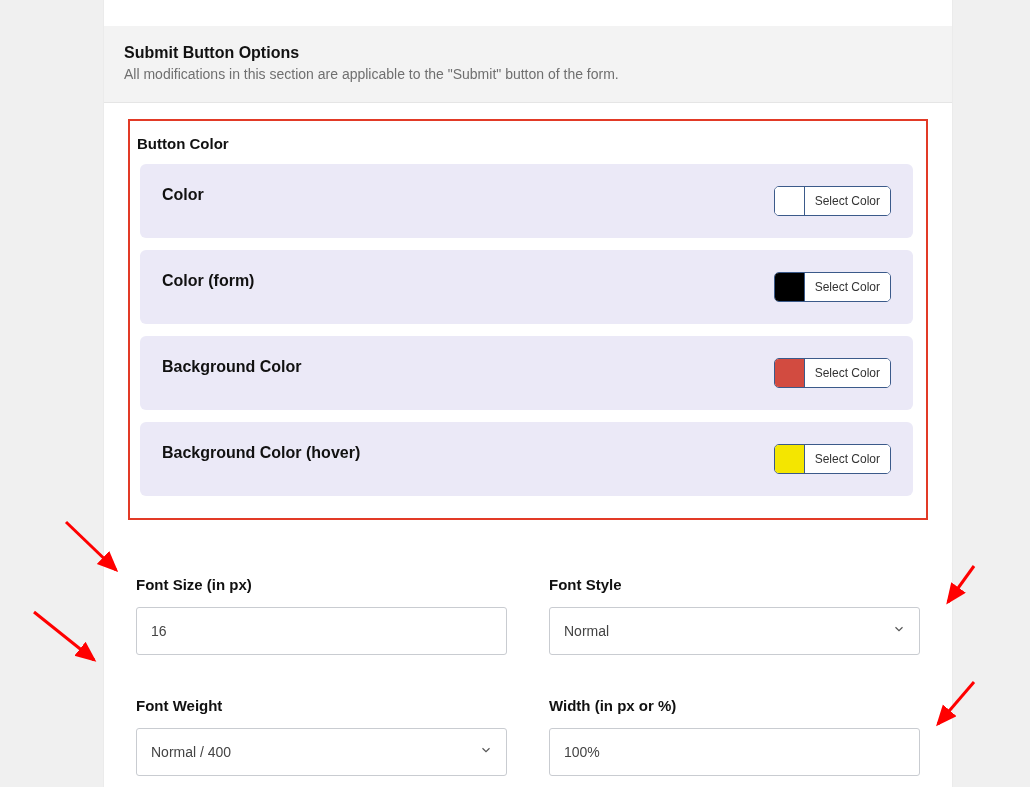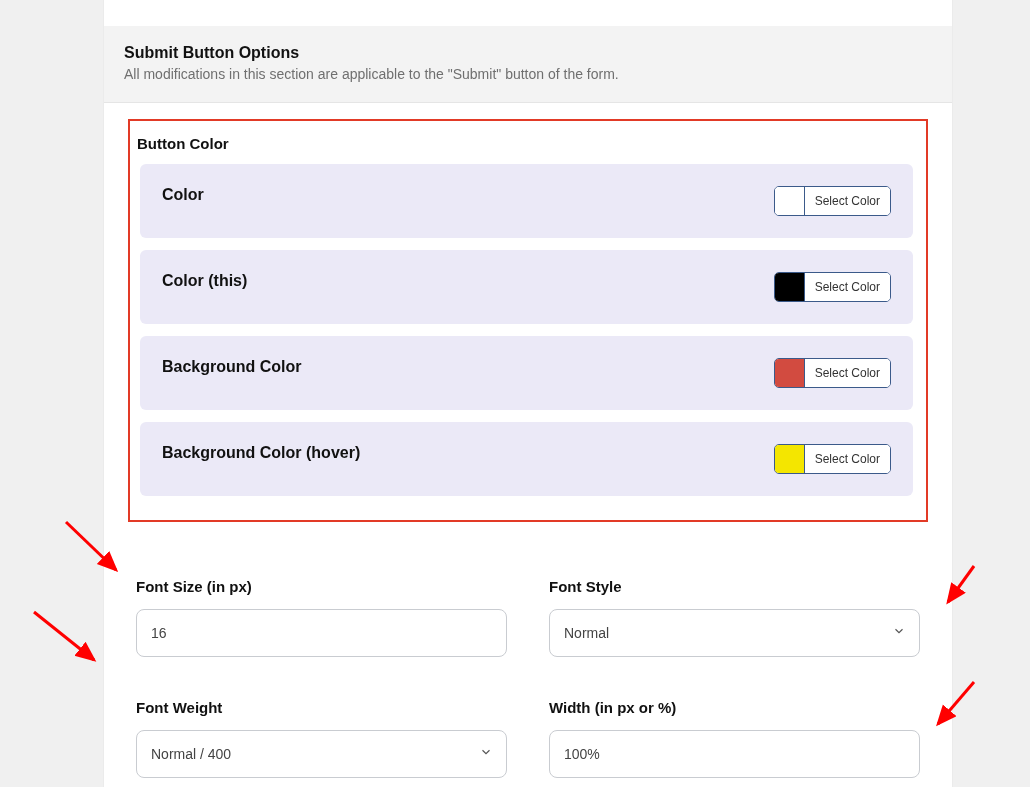--- a/index.html
+++ b/index.html
@@ -34,38 +34,38 @@
     }
     .section-header p {
       font-size: 14px;
       color: #6f6f6f;
     }
     .inner-pad {
       padding: 16px 24px 10px 24px;
     }
     .red-box {
       border: 2px solid #e23a26;
-      padding: 10px 8px 22px 5px;
+      padding: 10px 8px 10px 5px;
     }
     .subsection-title {
       font-size: 15px;
       font-weight: 700;
       color: #111;
       margin: 4px 0 12px 2px;
     }
     .color-row {
       background: #ebe9f7;
       border-radius: 6px;
       padding: 22px 22px;
       margin: 0 5px 12px 5px;
       display: flex;
       align-items: flex-start;
       justify-content: space-between;
     }
-    .color-row:last-child { margin-bottom: 2px; }
+    .color-row:last-child { margin-bottom: 12px; }
     .color-row-label {
       font-size: 16px;
       font-weight: 600;
       color: #111;
     }
     .color-picker {
       display: flex;
       align-items: stretch;
       border: 1px solid #3b5a8a;
       border-radius: 5px;
@@ -101,21 +101,21 @@
       font-size: 15px;
       font-weight: 700;
       color: #111;
       margin-bottom: 14px;
       display: block;
     }
     .field-input, .field-select {
       width: 100%;
       height: 48px;
       border: 1px solid #c9ccd1;
-      border-radius: 8px;
+      border-radius: 3px;
       background: #fff;
       font-size: 14px;
       color: #444;
       padding: 0 14px;
       font-family: inherit;
     }
     .field-select-wrap {
       position: relative;
     }
     .field-select {
@@ -154,21 +154,21 @@
 
       <div class="color-row">
         <div class="color-row-label">Color</div>
         <div class="color-picker">
           <div class="swatch white"></div>
           <div class="select-color-txt">Select Color</div>
         </div>
       </div>
 
       <div class="color-row">
-        <div class="color-row-label">Color (this)</div>
+        <div class="color-row-label">Color (form)</div>
         <div class="color-picker">
           <div class="swatch black"></div>
           <div class="select-color-txt">Select Color</div>
         </div>
       </div>
 
       <div class="color-row">
         <div class="color-row-label">Background Color</div>
         <div class="color-picker">
           <div class="swatch red"></div>

